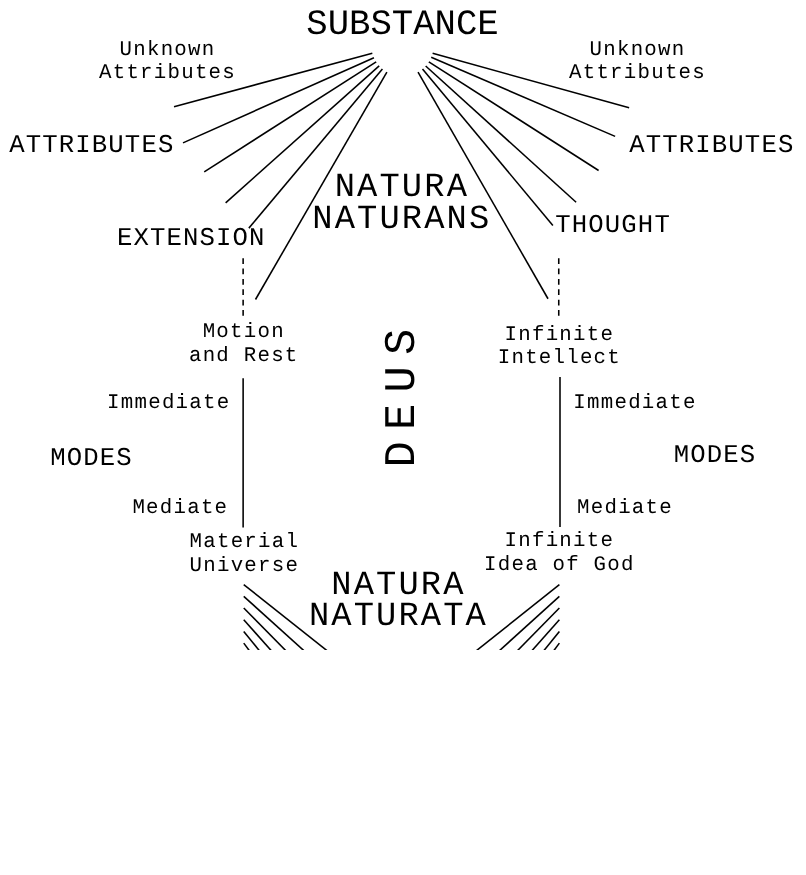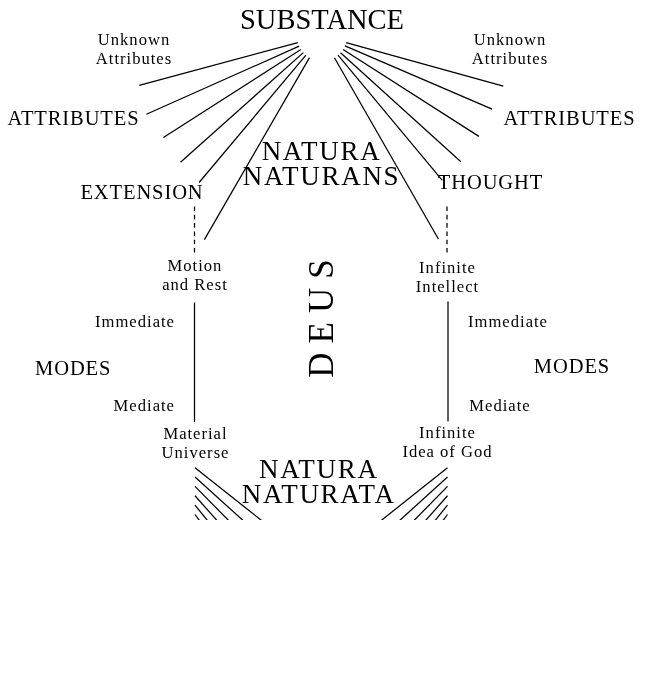--- a/index.html
+++ b/index.html
@@ -3,21 +3,21 @@
 <meta charset="utf-8">
 <title>Diagram</title>
 <style>
   html, body { margin: 0; padding: 0; background: #ffffff; }
   #canvas {
     position: relative;
     width: 645px;
     height: 520px;
     background: #ffffff;
     overflow: hidden;
-    font-family: Liberation Serif, serif;
+    font-family: Liberation Mono, monospace;
     color: #000000;
   }
   #diagram-lines { position: absolute; left: 0; top: 0; }
   .node {
     position: absolute;
     transform: translate(-50%, -50%);
     text-align: center;
     white-space: nowrap;
     color: #000000;
   }
@@ -93,21 +93,21 @@
 
   <div class="node caps" style="left:73.5px; top:117.5px;">ATTRIBUTES</div>
 
   <div class="node caps" style="left:569.5px; top:117.5px;">ATTRIBUTES</div>
 
   <div class="node caps-lg" style="left:321.5px; top:164.3px;">
     <span>NATURA</span>
     <span>NATURANS</span>
   </div>
 
-  <div class="node caps" style="left:142px; top:192px;">EXTENSION</div>
+  <div class="node caps" style="left:153px; top:192px;">EXTENSION</div>
 
   <div class="node caps" style="left:490.5px; top:182px;">THOUGHT</div>
 
   <div class="node small" style="left:195px; top:275px;text-align:center;">
     <span>Motion</span>
     <span>and Rest</span>
   </div>
 
   <div class="node small" style="left:447.5px; top:277.2px;">
     <span>Infinite</span>

